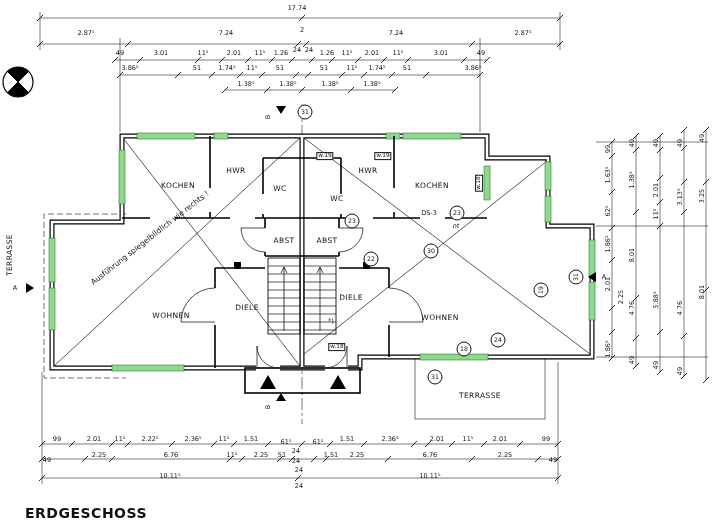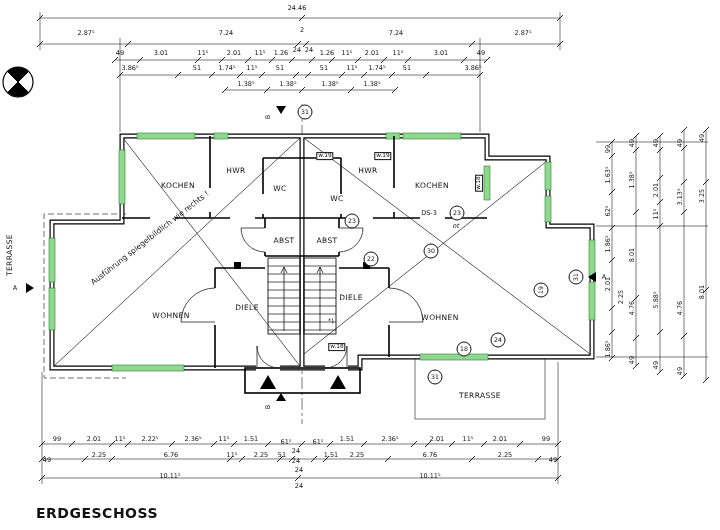--- a/index.html
+++ b/index.html
@@ -7,21 +7,21 @@
           font-family:"DejaVu Sans",sans-serif;color:#111;}
   #drawing{position:absolute;left:0;top:0;}
   #labels span{position:absolute;line-height:1;white-space:nowrap;color:#111;}
   .dim{font-size:6.5px;}
   .room{font-size:7.5px;letter-spacing:.4px;}
   .misc{font-size:6.5px;}
   .note{font-size:7.6px;color:#222;}
   .ref{width:13px;height:13px;border:1px solid #111;border-radius:50%;
        font-size:6.2px;display:flex;align-items:center;justify-content:center;background:#fff;}
   .tag{font-size:5.8px;border:.8px solid #111;background:#fff;padding:0 1px;}
-  #title{position:absolute;left:36px;top:505px;font-size:14px;font-weight:bold;letter-spacing:.5px;}
+  #title{position:absolute;left:25px;top:505px;font-size:14px;font-weight:bold;letter-spacing:.5px;}
 </style>
 </head>
 <body>
 
 <div id="canvas">
 
   <svg id="drawing" width="720" height="530" viewBox="0 0 720 530">
 
     <g stroke="#222" stroke-width="0.6" fill="none">
       <line x1="40" y1="18" x2="560" y2="18"></line>
@@ -150,21 +150,21 @@
       <span class="tag" style="left: 337px; top: 347px; transform: translate(-50%, -50%);">w.18</span>
       <span class="misc" style="left: 429px; top: 213px; transform: translate(-50%, -50%);">DS-3</span>
       <span class="misc" style="left: 456px; top: 226px; transform: translate(-50%, -50%); font-style: italic;">nt</span>
       <span class="misc" style="left: 331px; top: 321px; transform: translate(-50%, -50%);">*)</span>
       <span class="misc" style="left: 302px; top: 30px; transform: translate(-50%, -50%);">2</span>
       <span class="misc" style="left: 15px; top: 288px; transform: translate(-50%, -50%);">A</span>
       <span class="misc" style="left: 604px; top: 277px; transform: translate(-50%, -50%);">A</span>
       <span class="misc" style="left: 268px; top: 117px; transform: translate(-50%, -50%) rotate(-90deg);">B</span>
       <span class="misc" style="left: 268px; top: 407px; transform: translate(-50%, -50%) rotate(-90deg);">B</span>
       <span class="note" style="left: 150px; top: 238px; transform: translate(-50%, -50%) rotate(-38deg);">Ausführung spiegelbildlich wie rechts !</span>
-      <span class="dim" style="left: 297px; top: 8px; transform: translate(-50%, -50%);">24.46</span>
+      <span class="dim" style="left: 297px; top: 8px; transform: translate(-50%, -50%);">17.74</span>
       <span class="dim" style="left: 86px; top: 33px; transform: translate(-50%, -50%);">2.87⁵</span>
       <span class="dim" style="left: 226px; top: 33px; transform: translate(-50%, -50%);">7.24</span>
       <span class="dim" style="left: 396px; top: 33px; transform: translate(-50%, -50%);">7.24</span>
       <span class="dim" style="left: 523px; top: 33px; transform: translate(-50%, -50%);">2.87⁵</span>
       <span class="dim" style="left: 120px; top: 53px; transform: translate(-50%, -50%);">49</span>
       <span class="dim" style="left: 161px; top: 53px; transform: translate(-50%, -50%);">3.01</span>
       <span class="dim" style="left: 203px; top: 53px; transform: translate(-50%, -50%);">11⁵</span>
       <span class="dim" style="left: 234px; top: 53px; transform: translate(-50%, -50%);">2.01</span>
       <span class="dim" style="left: 260px; top: 53px; transform: translate(-50%, -50%);">11⁵</span>
       <span class="dim" style="left: 281px; top: 53px; transform: translate(-50%, -50%);">1.26</span>

